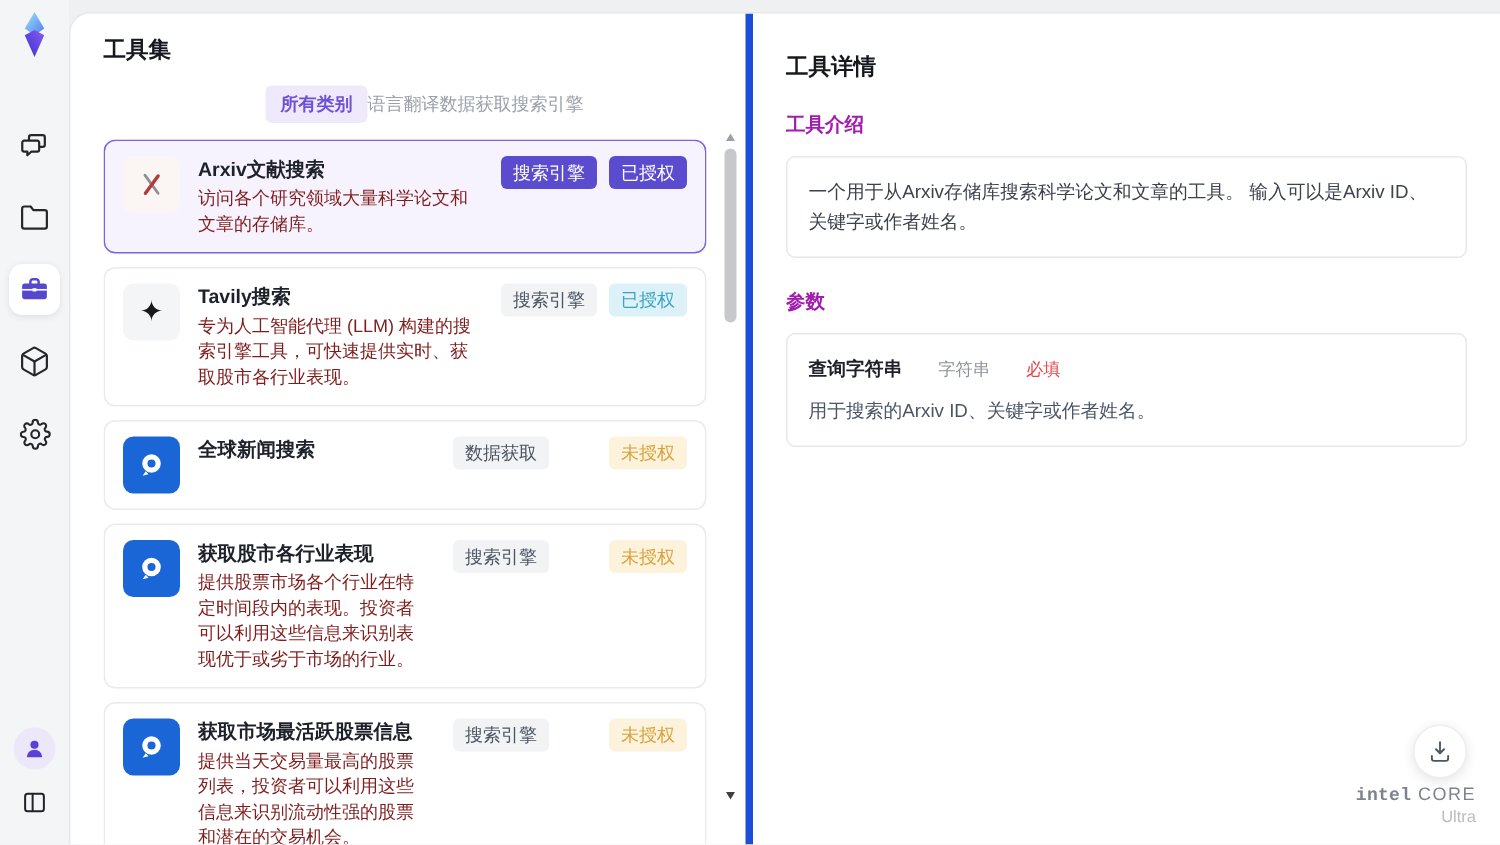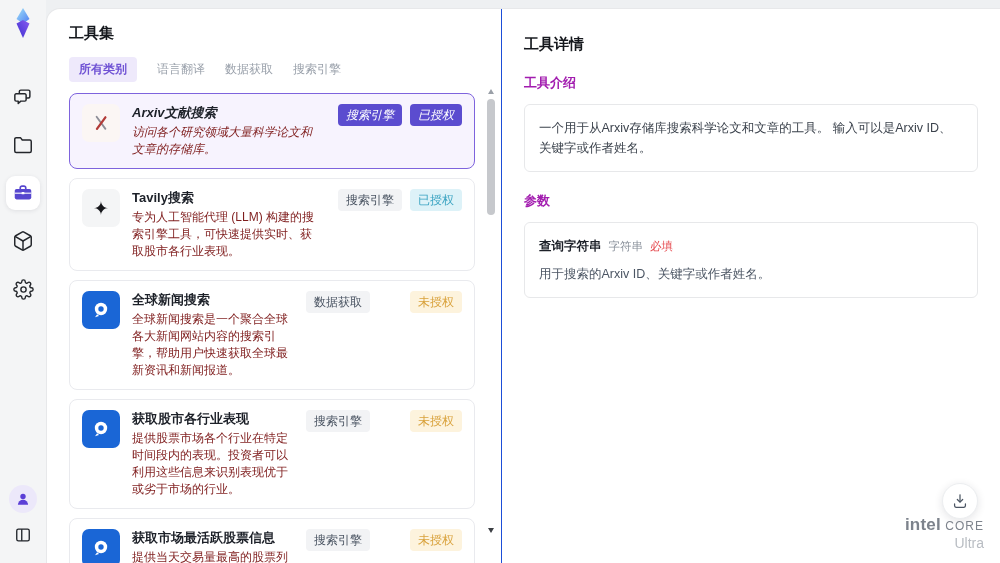--- a/index.html
+++ b/index.html
@@ -18,31 +18,31 @@
   .rail-bottom{margin-top:auto;display:flex;flex-direction:column;align-items:center;gap:8px;margin-bottom:14px;}
   .avatar-wrap{width:28px;height:28px;border-radius:50%;background:#ece8fa;display:flex;
     align-items:center;justify-content:center;cursor:pointer;}
 
   
   .card{position:absolute;left:46px;top:8px;right:0;bottom:0;background:#fff;
     border:1px solid #e7e8ea;border-right:none;border-bottom:none;
     border-top-left-radius:14px;display:flex;overflow:hidden;}
 
   
-  .col-list{width:455px;flex:0 0 455px;border-right:1px solid #1d4ed8;position:relative;
+  .col-list{width:455px;flex:0 0 455px;border-right:5px solid #1d4ed8;position:relative;
     padding:15px 0 0 22px;display:flex;flex-direction:column;}
   .page-title{font-size:15px;font-weight:bold;color:#15181d;}
-  .tabs{margin-top:14px;display:flex;align-items:center;gap:20px;}
+  .tabs{margin-top:14px;display:flex;align-items:center;justify-content:center;}
   .tab{font-size:12px;color:#9aa1ab;padding:4px 0;cursor:pointer;white-space:nowrap;}
   .tab.active{background:#eee9fb;color:#6f52d4;padding:4px 10px;border-radius:4px;font-weight:bold;}
   .tool-list{margin-top:11px;margin-right:26px;display:flex;flex-direction:column;gap:9px;
     overflow:hidden;flex:1;}
   .tool{position:relative;display:flex;gap:12px;padding:10px 12px;border:1px solid #e9eaee;
     border-radius:8px;background:#fff;cursor:pointer;flex:0 0 auto;}
-  .tool.selected{border:1.5px solid #7e63dd;background:#f7f3fe;font-style:italic;}
+  .tool.selected{border:1.5px solid #7e63dd;background:#f7f3fe;}
   .tool-ico{width:38px;height:38px;border-radius:7px;flex:0 0 38px;display:flex;
     align-items:center;justify-content:center;overflow:hidden;}
   .ico-light{background:#f4f5f6;}
   .ico-arxiv{background:#fbf6f4;}
   .ico-blue{background:#1a66d6;}
   .sparkle-glyph{font-size:19px;color:#17181c;line-height:1;}
   .tool-main{flex:1;min-width:0;padding-right:6px;}
   .tool-name{font-size:13px;font-weight:bold;color:#1d2129;line-height:17px;margin-bottom:3px;}
   .tool-desc{font-size:12px;color:#7f1d1d;line-height:17px;}
   .tool-badges{display:flex;gap:8px;align-items:flex-start;flex:0 0 auto;}
@@ -59,34 +59,34 @@
   .sb-up{top:0;border-bottom:5px solid #9aa0a8;}
   .sb-down{bottom:0;border-top:5px solid #3c3f44;}
   .sb-thumb{position:absolute;left:0;top:10px;width:8px;height:116px;background:#c6c8cc;border-radius:4px;}
 
   
   .col-detail{flex:1;position:relative;padding:26px 22px 0 22px;}
   .detail-title{font-size:15px;font-weight:bold;color:#15181d;}
   .section-h{font-size:13px;font-weight:bold;color:#a21caf;margin-top:20px;}
   .info-box{margin-top:12px;border:1px solid #e7e8ea;border-radius:6px;background:#fff;
     padding:13px 14px;font-size:12.5px;color:#3c434d;line-height:1.6;}
-  .param-head{display:flex;align-items:baseline;gap:7px;}
+  .param-head{display:flex;align-items:baseline;gap:24px;}
   .param-name{font-size:12.5px;font-weight:bold;color:#1d2129;}
   .param-type{font-size:11.5px;color:#8a919b;}
   .param-req{font-size:11.5px;color:#e5484d;}
   .param-desc{margin-top:8px;font-size:12.5px;color:#4b5563;}
 
   
   .fab{position:absolute;right:22px;bottom:44px;width:36px;height:36px;border-radius:50%;
     background:#fff;border:1px solid #eceef0;box-shadow:0 2px 8px rgba(30,30,50,.12);
     display:flex;align-items:center;justify-content:center;cursor:pointer;}
   .brand{position:absolute;right:16px;bottom:12px;text-align:center;color:#7d838c;line-height:1.1;}
-  .brand .b1{font-size:17px;font-weight:bold;letter-spacing:.2px;}
+  .brand .b1{font-size:12px;font-weight:bold;letter-spacing:.2px;font-family:Liberation Mono, monospace;}
   .brand .b2{font-size:12px;letter-spacing:1px;font-weight:400;}
-  .brand .b3{display:block;font-size:14px;color:#b9bdc3;text-align:right;margin-top:1px;}
+  .brand .b3{display:block;font-size:11px;color:#b9bdc3;text-align:right;margin-top:1px;}
 
   svg{display:block;}
 </style>
 </head>
 <body>
 
 <div class="rail">
   <div class="logo">
     <svg width="30" height="34" viewBox="0 0 30 34">
       <defs>
@@ -201,21 +201,20 @@
       <div class="tool">
         <div class="tool-ico ico-blue">
           <svg width="24" height="24" viewBox="0 0 24 24">
             <circle cx="12" cy="11" r="6.2" fill="#fff"></circle>
             <circle cx="12" cy="11" r="2.7" fill="#1a66d6"></circle>
             <path d="M8.2 16.2 L6 19.2 L10 18.1 Z" fill="#fff"></path>
           </svg>
         </div>
         <div class="tool-main">
           <div class="tool-name">全球新闻搜索</div>
-          <div class="tool-desc">全球新闻搜索是一个聚合全球各大新闻网站内容的搜索引擎，帮助用户快速获取全球最新资讯和新闻报道。</div>
         </div>
         <div class="tool-badges">
           <span class="badge badge-gray">数据获取</span>
           <span class="badge badge-amber">未授权</span>
         </div>
       </div>
 
       <div class="tool">
         <div class="tool-ico ico-blue">
           <svg width="24" height="24" viewBox="0 0 24 24">

